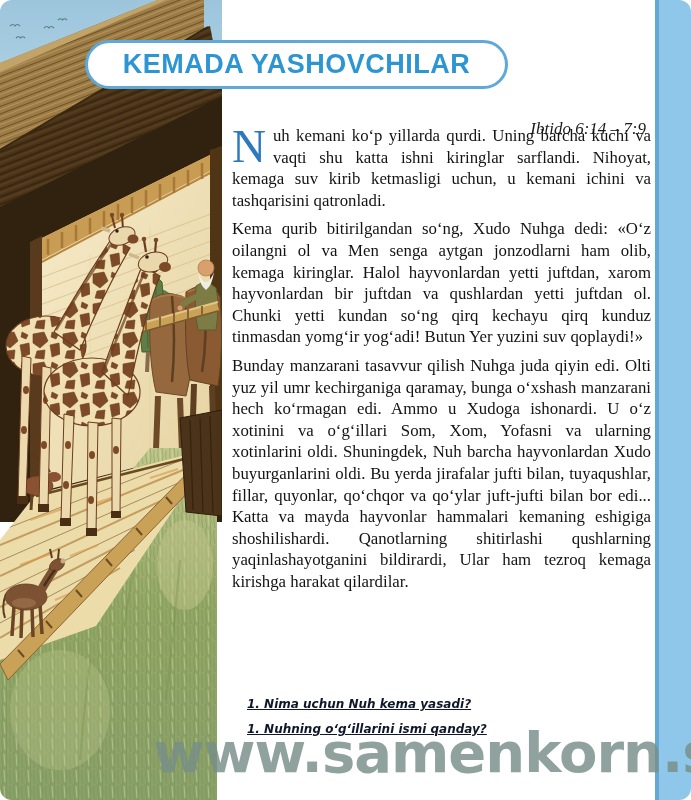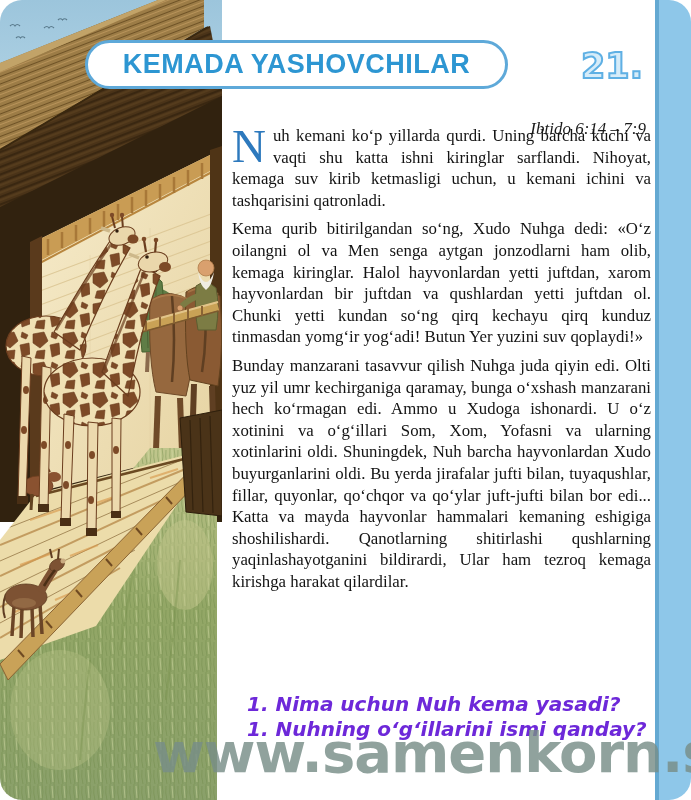--- a/index.html
+++ b/index.html
@@ -1,30 +1,30 @@
 <!DOCTYPE html>
 <html><head>
 <meta charset="utf-8">
 <style>
   html,body{margin:0;padding:0;background:#ffffff;}
-  .page{position:relative;width:691px;height:800px;background:#ffffff;border-radius:22px;overflow:hidden;font-family:"Liberation Serif",serif;}
+  .page{position:relative;width:691px;height:800px;background:#ffffff;border-radius:12px;overflow:hidden;font-family:"Liberation Serif",serif;}
   .illustration{position:absolute;left:0;top:0;width:222px;height:800px;z-index:5;}
   .sidebar{position:absolute;right:0;top:0;width:36px;height:800px;background:#8ec7e9;border-left:4px solid #64a9d2;box-sizing:border-box;z-index:8;}
   .banner{position:absolute;left:85px;top:40px;width:423px;height:49px;background:#ffffff;border:3px solid #5ea9d9;border-radius:27px;box-sizing:border-box;display:flex;align-items:center;justify-content:center;z-index:30;}
   .banner-title{font-family:"Liberation Sans",sans-serif;font-weight:bold;font-size:27px;color:#2d96d2;letter-spacing:.5px;white-space:nowrap;}
   .pagenum{position:absolute;left:562px;top:46px;width:100px;text-align:center;z-index:30;
     font-family:"DejaVu Sans",sans-serif;font-weight:bold;font-size:35px;
     color:#d6ecf9;-webkit-text-stroke:2px #5fb0e4;}
   .reference{position:absolute;right:45px;top:99px;font-style:italic;font-size:17px;color:#1a1a1a;z-index:10;margin-top:20px;}
   .bodytext{position:absolute;left:232px;top:125px;width:419px;font-size:16.8px;line-height:21.6px;text-align:justify;color:#131313;z-index:10;}
   .bodytext p{margin:0 0 7px 0;}
   .dropcap{float:left;font-size:47px;line-height:37px;color:#2d79bd;margin:3px 7px 0 0;}
   .questions{position:absolute;left:247px;top:692px;z-index:20;
     font-family:"DejaVu Sans",sans-serif;font-style:italic;font-weight:600;
-    font-size:20px;line-height:25px;color:#6d28d9;}
+    font-size:12px;line-height:25px;color:#0f172a;text-decoration:underline;}
   .watermark{position:absolute;left:153px;top:720px;z-index:50;white-space:nowrap;
     font-family:"DejaVu Sans",sans-serif;font-weight:bold;font-size:56px;letter-spacing:-1px;
     color:rgba(119,142,136,0.82);}
 </style>
 </head>
 <body>
 
 <div class="page">
 
   <div class="illustration">
@@ -285,21 +285,20 @@
       </g>
     </svg>
   </div>
 
   <div class="sidebar"></div>
 
   <div class="banner">
     <span class="banner-title">KEMADA YASHOVCHILAR</span>
   </div>
 
-  <div class="pagenum">21.</div>
 
   <div class="reference">Ibtido 6:14 – 7:9</div>
 
   <div class="bodytext">
     <p><span class="dropcap">N</span><span>uh kemani ko‘p yillarda qurdi. Uning barcha kuchi va vaqti shu katta ishni kiringlar sarflandi. Nihoyat, kemaga suv kirib ketmasligi uchun, u kemani ichini va tashqarisini qatronladi.</span></p>
     <p>Kema qurib bitirilgandan so‘ng, Xudo Nuhga dedi: «O‘z oilangni ol va Men senga aytgan jonzodlarni ham olib, kemaga kiringlar. Halol hayvonlardan yetti juftdan, xarom hayvonlardan bir juftdan va qushlardan yetti juftdan ol. Chunki yetti kundan so‘ng qirq kechayu qirq kunduz tinmasdan yomg‘ir yog‘adi! Butun Yer yuzini suv qoplaydi!»</p>
     <p>Bunday manzarani tasavvur qilish Nuhga juda qiyin edi. Olti yuz yil umr kechirganiga qaramay, bunga o‘xshash manzarani hech ko‘rmagan edi. Ammo u Xudoga ishonardi. U o‘z xotinini va o‘g‘illari Som, Xom, Yofasni va ularning xotinlarini oldi. Shuningdek, Nuh barcha hayvonlardan Xudo buyurganlarini oldi. Bu yerda jirafalar jufti bilan, tuyaqushlar, fillar, quyonlar, qo‘chqor va qo‘ylar juft-jufti bilan bor edi... Katta va mayda hayvonlar hammalari kemaning eshigiga shoshilishardi. Qanotlarning shitirlashi qushlarning yaqinlashayotganini bildirardi, Ular ham tezroq kemaga kirishga harakat qilardilar.</p>
   </div>
 
   <div class="questions">

